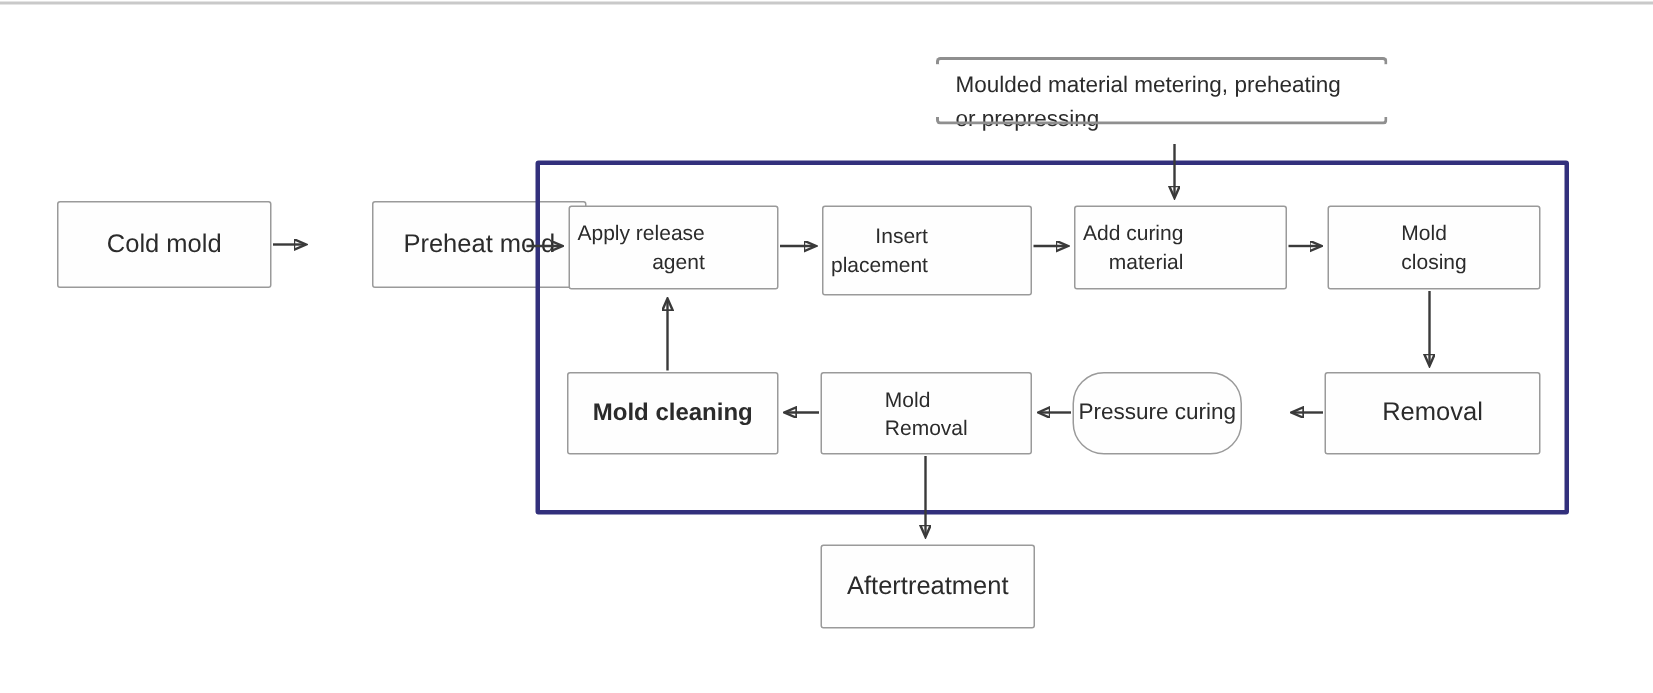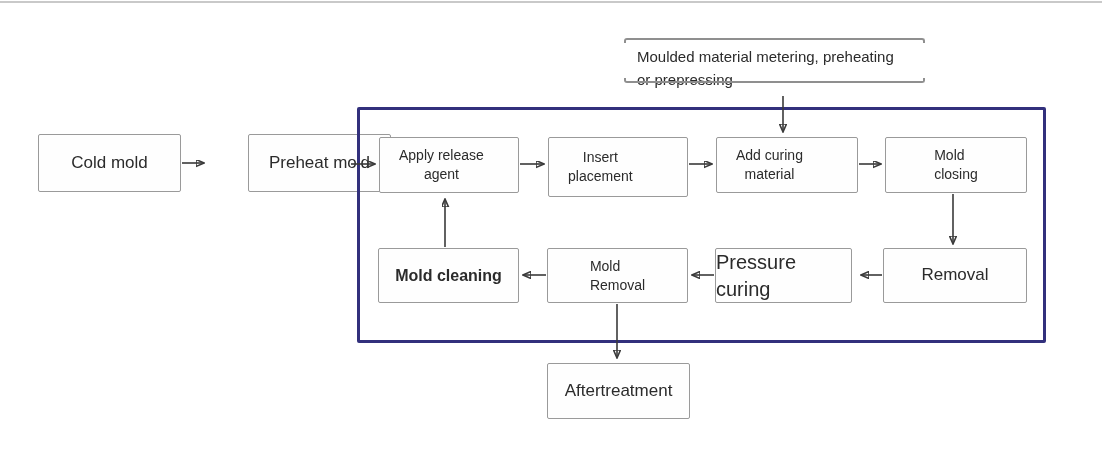--- a/index.html
+++ b/index.html
@@ -38,22 +38,22 @@
     background:#fefefe;
     display:flex;
     align-items:center;
     justify-content:center;
     white-space:pre-line;
     line-height:1.35;
     color:var(--text);
   }
   .box.align-left{
     justify-content:flex-start;
-    text-align:center;
-    padding-left:19px;
+    text-align:right;
+    padding-left:5px;
     padding-right:6px;
   }
   .loop-container{
     position:absolute;
     box-sizing:border-box;
     left:357px; top:107px;
     width:689px; height:236px;
     border:3px solid var(--loop-border);
     border-radius:2px;
     background:transparent;
@@ -61,21 +61,21 @@
   
   .b-cold     {left:38px;  top:134px; width:143px; height:58px; font-size:17px;}
   .b-preheat  {left:208px; top:134px; width:143px; height:58px; font-size:17px;margin-left:40px;}
   
   .b-apply    {left:379px; top:137px; width:140px; height:56px; font-size:14px;}
   .b-insert   {left:548px; top:137px; width:140px; height:60px; font-size:14px;}
   .b-addmat   {left:716px; top:137px; width:142px; height:56px; font-size:14px;}
   .b-closing  {left:885px; top:137px; width:142px; height:56px; font-size:14px;}
   
   .b-venting  {left:883px; top:248px; width:144px; height:55px; font-size:17px;}
-  .b-pressure {left:715px; top:248px; width:137px; height:55px; font-size:20px;}
+  .b-pressure {left:715px; top:248px; width:113px; height:55px; font-size:15px;border-radius:21px;}
   .b-removal  {left:547px; top:248px; width:141px; height:55px; font-size:14px;}
   .b-cleaning {left:378px; top:248px; width:141px; height:55px; font-size:16px;font-weight:bold;}
   
   .b-after    {left:547px; top:363px; width:143px; height:56px; font-size:17px;}
   
   .note{
     position:absolute;
     left:624px; top:38px;
     width:301px; height:45px;
   }

